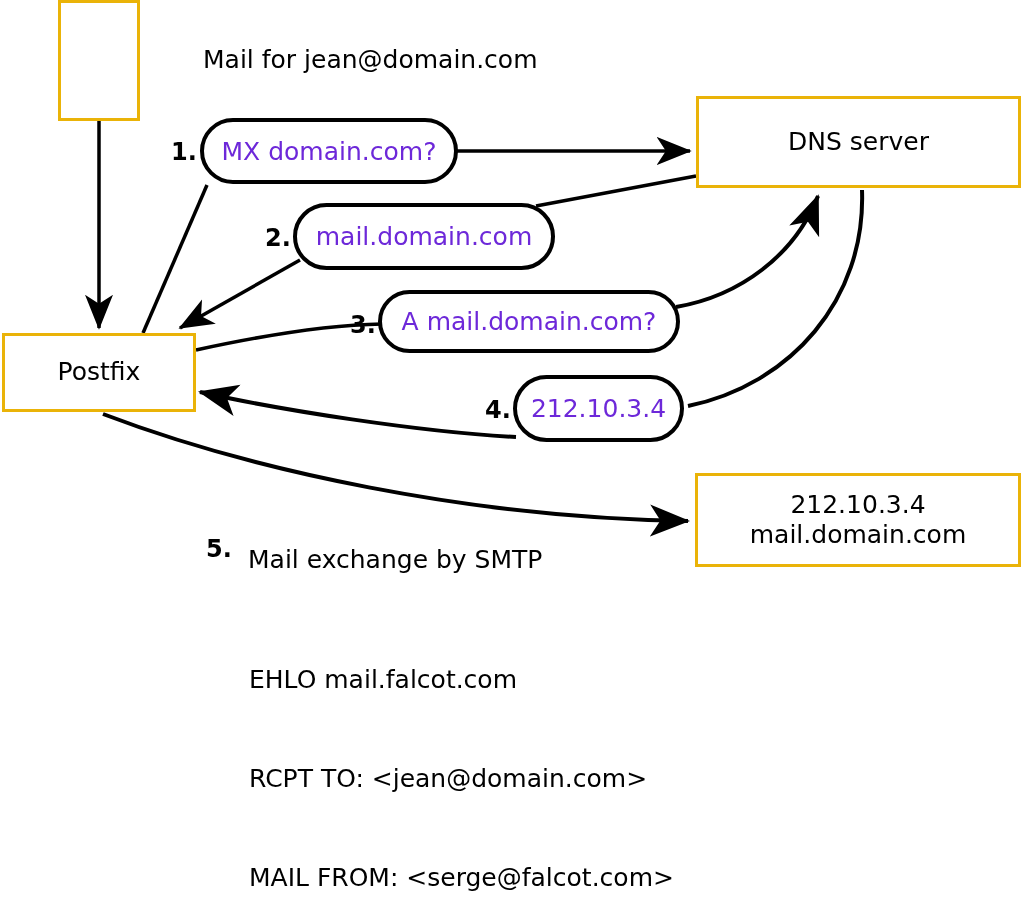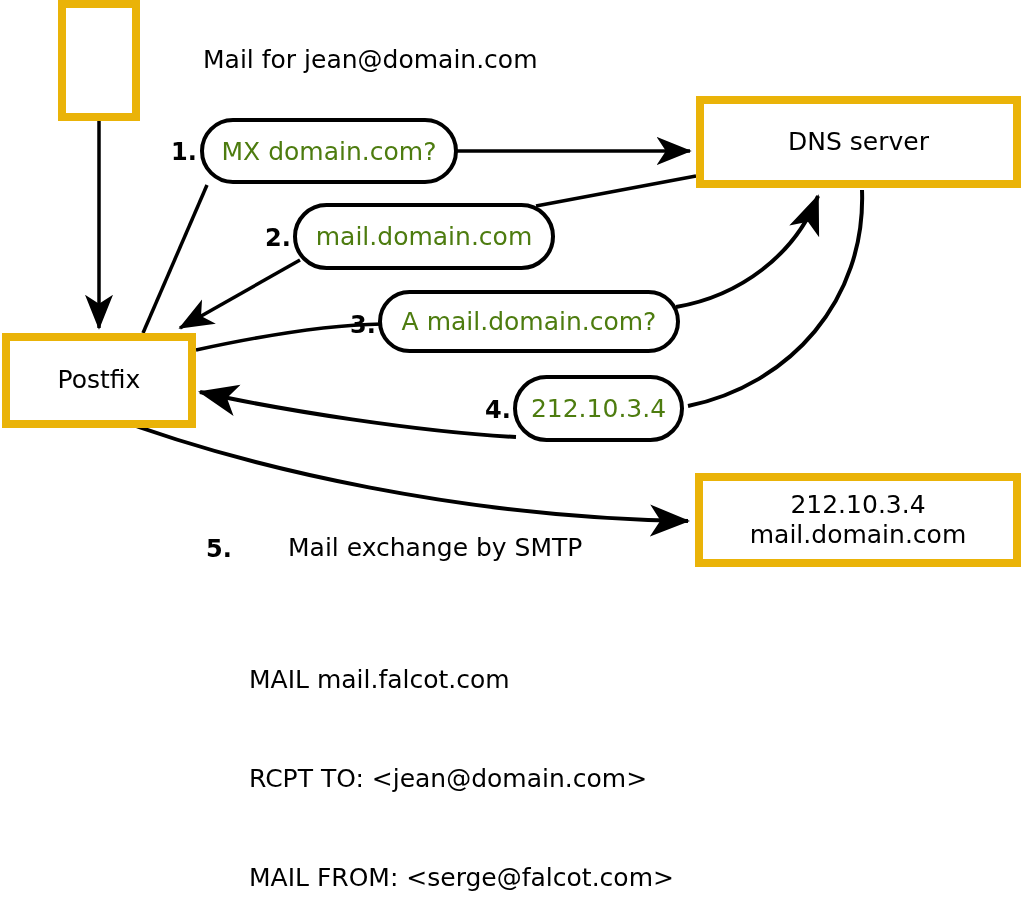--- a/index.html
+++ b/index.html
@@ -22,41 +22,41 @@
   svg.layer {
     position: absolute;
     left: 0;
     top: 0;
     width: 1024px;
     height: 919px;
   }
   .node-box {
     position: absolute;
     box-sizing: border-box;
-    border: 8px solid #eab308;
+    border: 3px solid #eab308;
     background: #fff;
     display: flex;
     align-items: center;
     justify-content: center;
     text-align: center;
     font-size: 25px;
     line-height: 1.22;
     color: #000;
   }
   .bubble {
     position: absolute;
     box-sizing: border-box;
     border: 4px solid #000;
     background: #fff;
     display: flex;
     align-items: center;
     justify-content: center;
     text-align: center;
     font-size: 25px;
-    color: #4d7c0f;
+    color: #6d28d9;
     white-space: nowrap;
   }
   .step-num {
     position: absolute;
     font-size: 24px;
     font-weight: bold;
     color: #000;
     white-space: nowrap;
   }
   .free-text {
@@ -130,21 +130,21 @@
 
     <g>
       <path d="M103,414 C 250,470 470,518 688,521" fill="none" stroke="#000" stroke-width="4" marker-end="url(#arrowhead)"></path>
     </g>
   </svg>
 
   <div class="node-box" style="left:58px; top:0px; width:82px; height:121px;">
     <span></span>
   </div>
 
-  <div class="node-box" style="left:2px; top:333px; width:194px; height:95px;">
+  <div class="node-box" style="left:2px; top:333px; width:194px; height:79px;">
     <span>Postfix</span>
   </div>
 
   <div class="node-box" style="left:696px; top:96px; width:325px; height:92px;">
     <span>DNS server</span>
   </div>
 
   <div class="node-box" style="left:695px; top:473px; width:326px; height:94px; flex-direction:column;">
     <span>212.10.3.4</span>
     <span>mail.domain.com</span>
@@ -166,24 +166,24 @@
   <div class="bubble" style="left:378px; top:290px; width:302px; height:63px; border-radius:34px;">
     <span>A mail.domain.com?</span>
   </div>
 
   <div class="step-num" style="left:485px; top:396px;">4.</div>
   <div class="bubble" style="left:513px; top:375px; width:171px; height:67px; border-radius:34px;">
     <span>212.10.3.4</span>
   </div>
 
   <div class="step-num" style="left:206px; top:535px;">5.</div>
-  <div class="smtp-label" style="left:248px; top:533px;margin-left:40px;">Mail exchange by SMTP</div>
+  <div class="smtp-label" style="left:248px; top:545px;">Mail exchange by SMTP</div>
 
   <div class="transcript" style="left:249px; top:597px;">
-    <div>MAIL mail.falcot.com</div>
+    <div>EHLO mail.falcot.com</div>
     <div>RCPT TO: &lt;jean@domain.com&gt;</div>
     <div>MAIL FROM: &lt;serge@falcot.com&gt;</div>
     
     
     
     
     
     
     
   </div>

